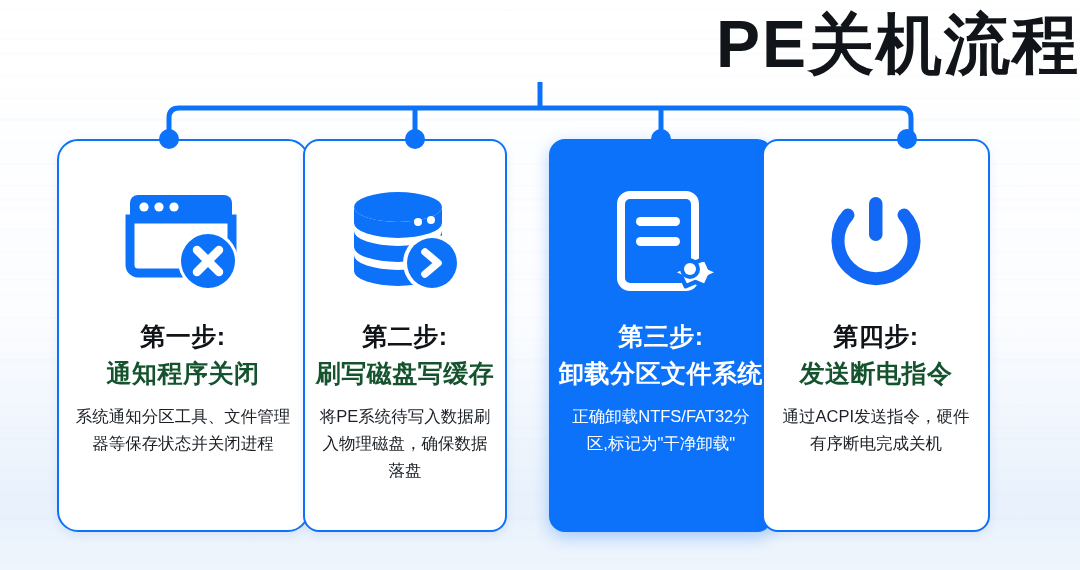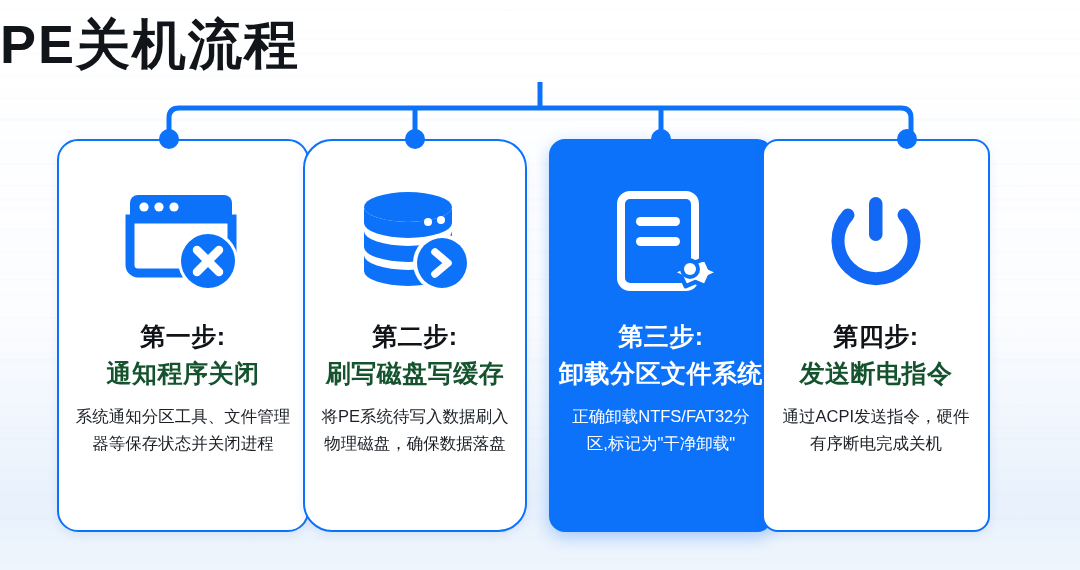--- a/index.html
+++ b/index.html
@@ -35,22 +35,22 @@
       rgba(160,175,195,0.00) 38px,
       rgba(160,175,195,0.045) 39px,
       rgba(160,175,195,0.00) 41px,
       rgba(160,175,195,0.00) 80px);
     pointer-events:none;
   }
 
   
   #title{
     position:absolute;left:0;top:8px;width:1080px;
-    text-align:left;
-    font-size:54px;font-weight:bold;color:#111418;
+    text-align:right;
+    font-size:66px;font-weight:bold;color:#111418;
     letter-spacing:2px;
     line-height:72px;
     white-space:nowrap;
   }
 
   
   #connector{position:absolute;left:0;top:0;width:1080px;height:570px;pointer-events:none;}
 
   
   .card{
@@ -128,21 +128,21 @@
         <circle cx="84" cy="72" r="27" fill="#0d72fa"></circle>
         <path d="M73 61 L95 83 M95 61 L73 83" stroke="#ffffff" stroke-width="8.5" stroke-linecap="round"></path>
       </svg>
     </div>
     <div class="card-step">第一步:</div>
     <div class="card-title">通知程序关闭</div>
     <div class="card-desc">系统通知分区工具、文件管理器等保存状态并关闭进程</div>
   </div>
   <div class="dot" style="left:159px;"></div>
 
-  <div class="card plain" style="left:303px;width:224px;border-radius:29px;">
+  <div class="card plain" style="left:303px;width:204px;">
     <div class="card-icon">
       <svg width="118" height="104" viewBox="0 0 118 104">
         <ellipse cx="52" cy="18" rx="44" ry="15" fill="#0d72fa"></ellipse>
         <path d="M8 18 v16 a44 15 0 0 0 88 0 v-16 a44 15 0 0 1 -88 0 Z" fill="#0d72fa"></path>
         <path d="M8 42 v16 a44 15 0 0 0 88 0 v-16 a44 15 0 0 1 -88 0 Z" fill="#0d72fa"></path>
         <path d="M8 66 v16 a44 15 0 0 0 88 0 v-16 a44 15 0 0 1 -88 0 Z" fill="#0d72fa"></path>
         <circle cx="72" cy="33" r="4" fill="#ffffff"></circle>
         <circle cx="85" cy="31" r="4" fill="#ffffff"></circle>
         <circle cx="86" cy="74" r="29" fill="#ffffff"></circle>
         <circle cx="86" cy="74" r="25" fill="#0d72fa"></circle>

